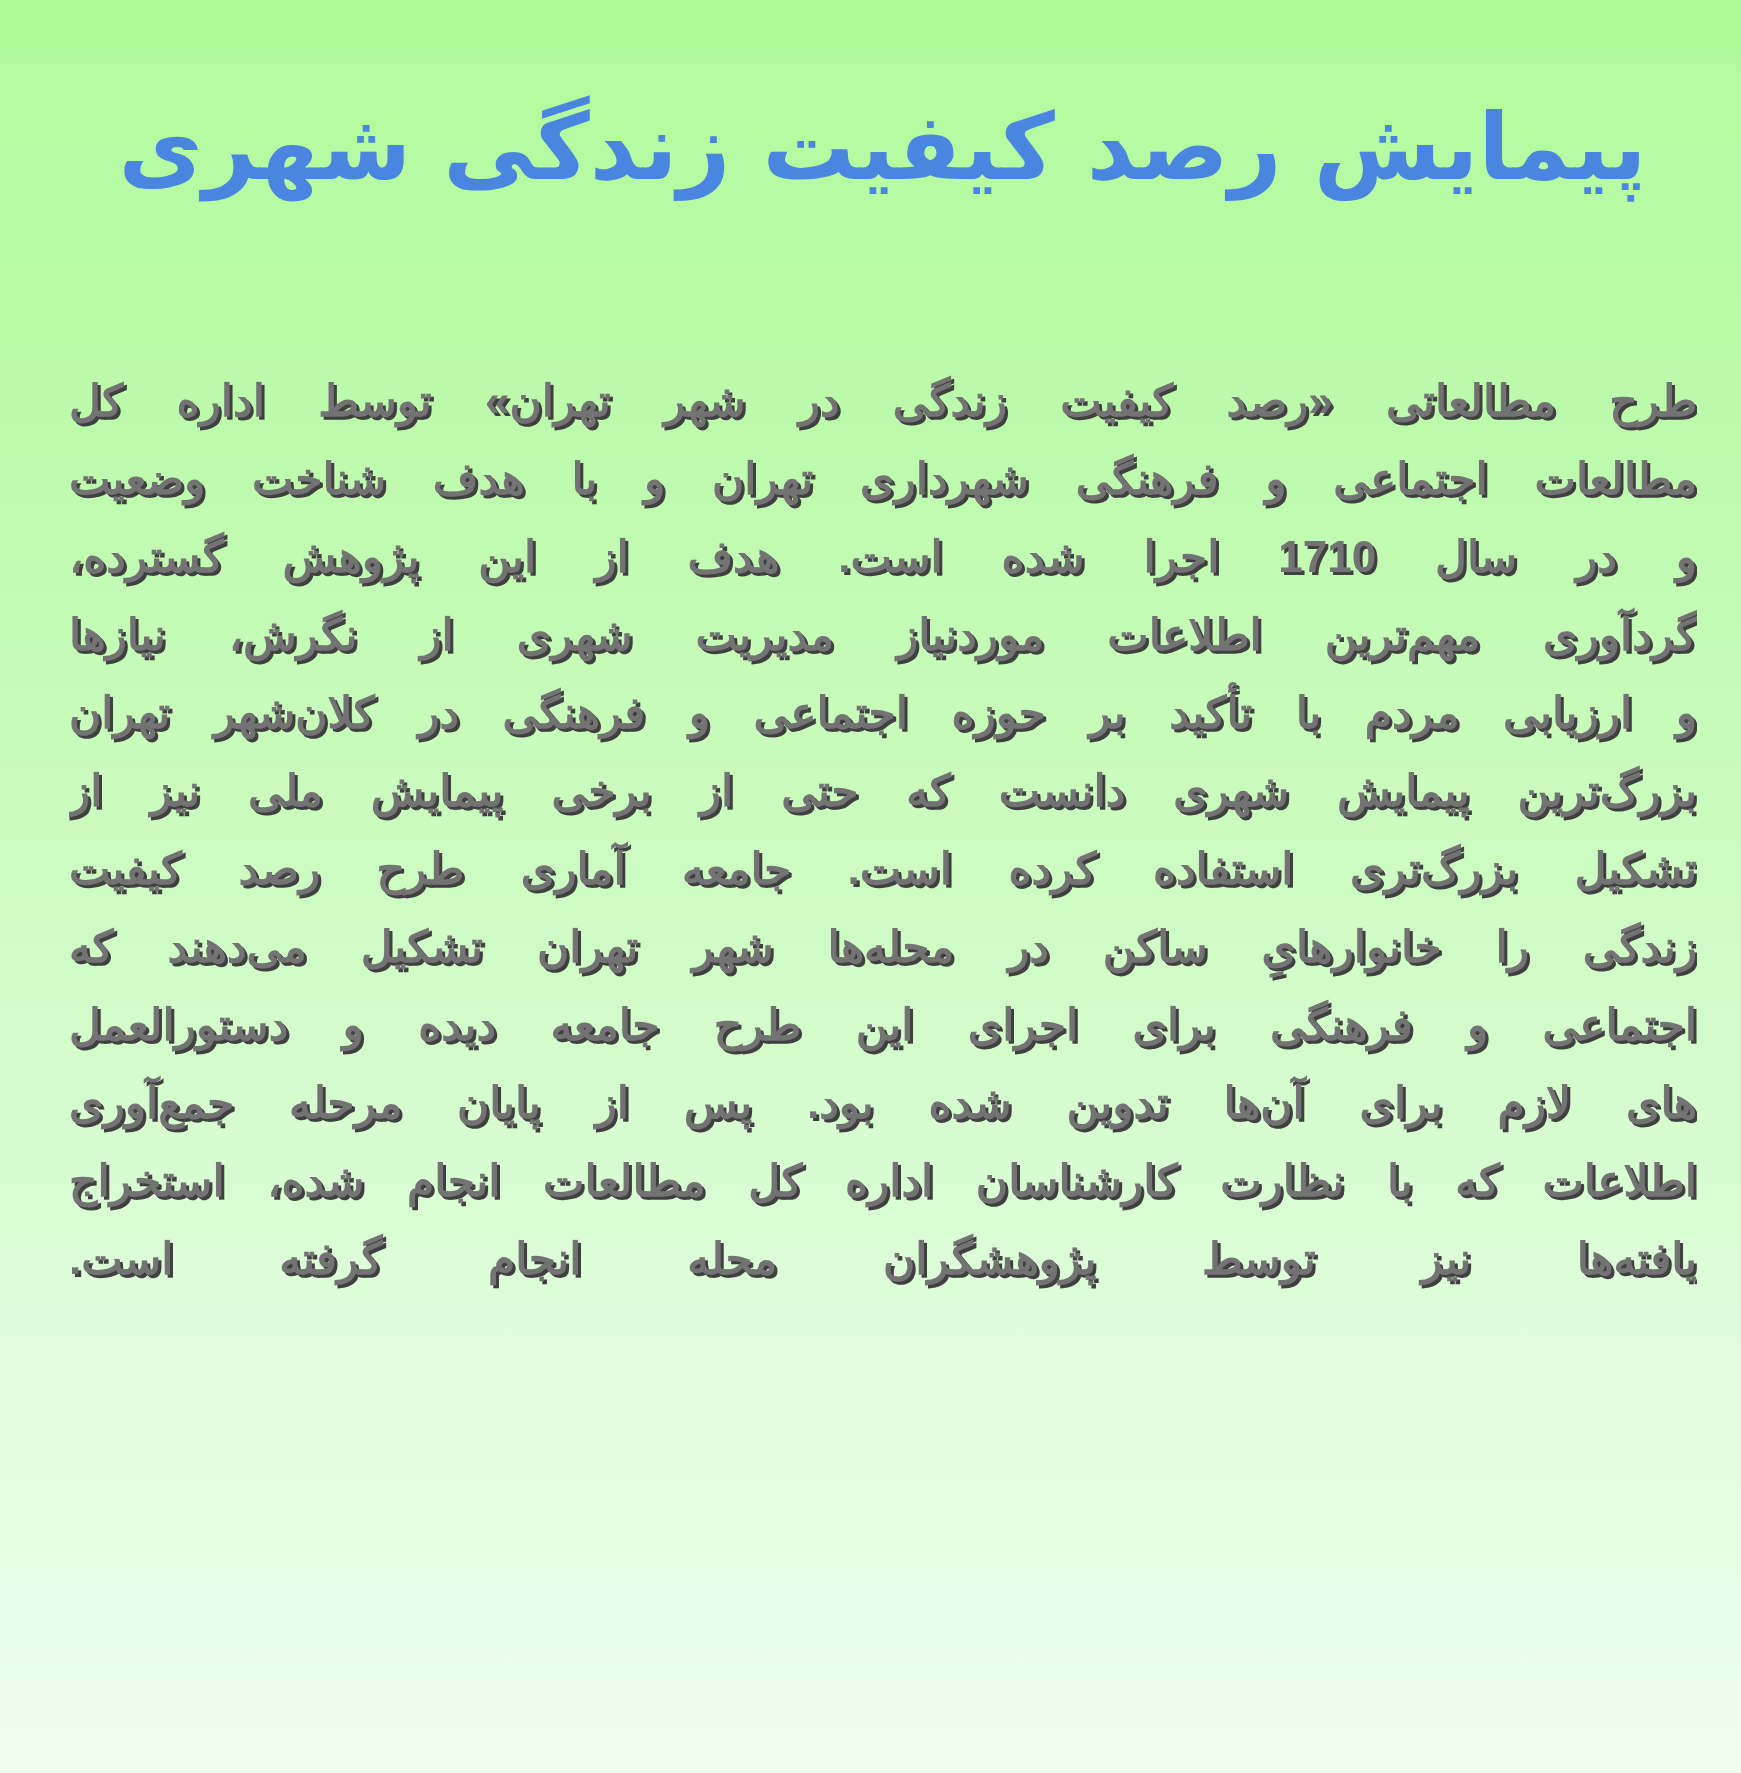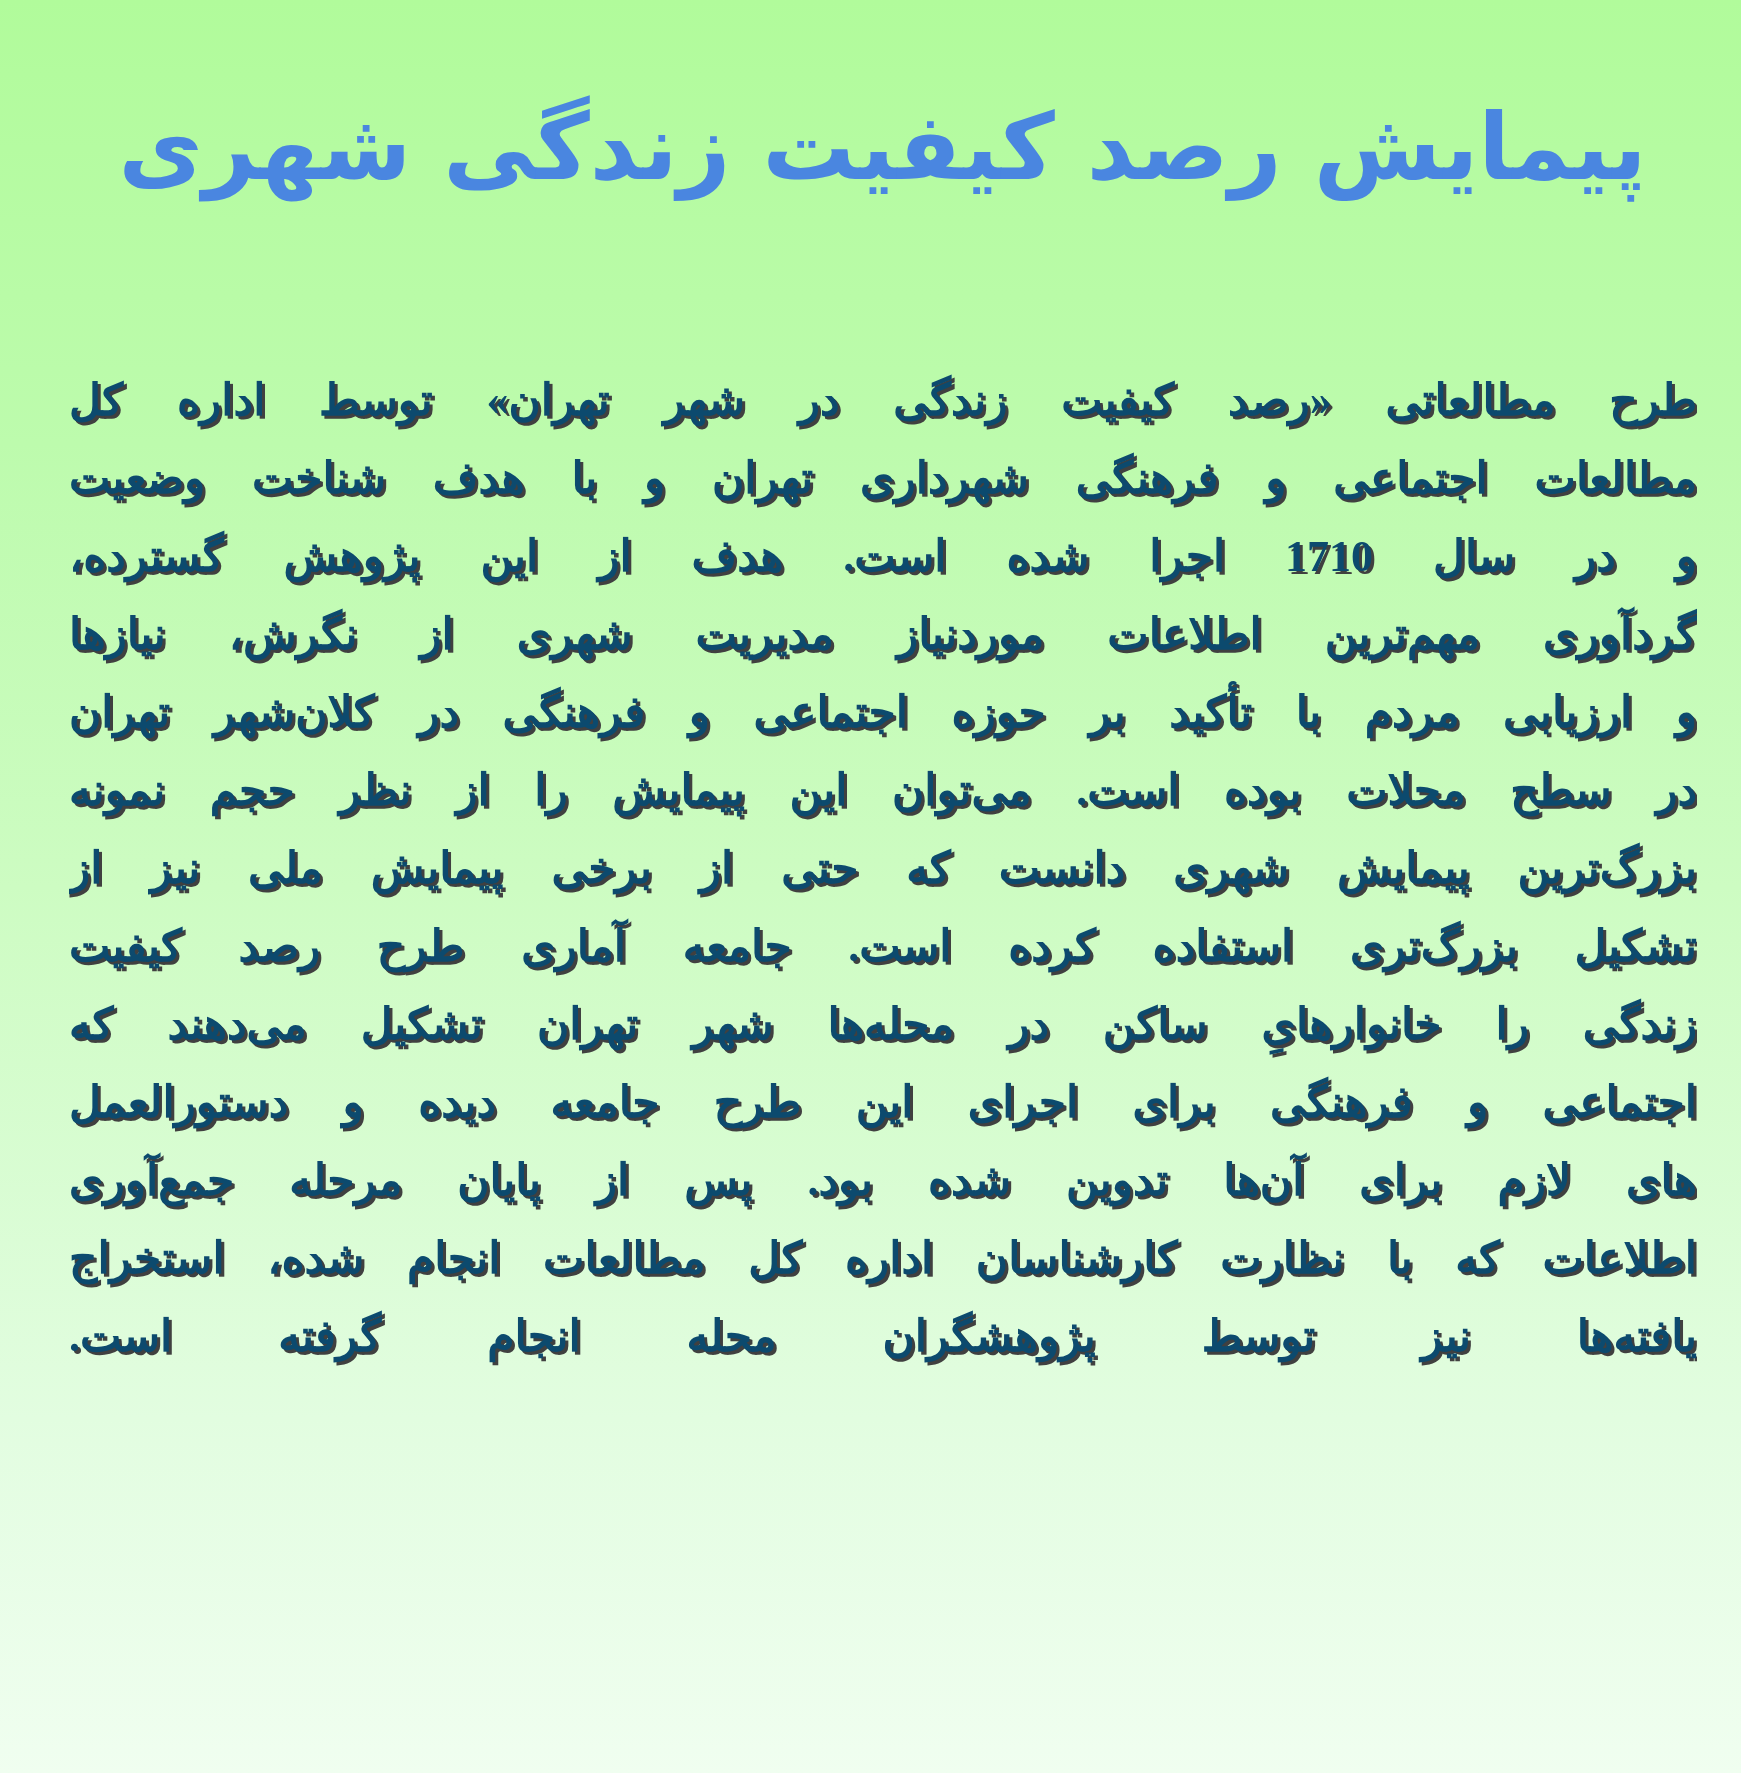--- a/index.html
+++ b/index.html
@@ -39,24 +39,24 @@
       left: 57px;
       width: 1628px;
       top: 362px;
       margin: 0;
       direction: rtl;
     }
     .line {
       display: block;
       height: 78px;
       line-height: 78px;
-      font-family: Liberation Serif, serif;
+      font-family: Liberation Sans, sans-serif;
       font-weight: bold;
       font-size: 44px;
-      color: #0c4a6e;
+      color: #737373;
       text-shadow: 3px 3px 0 #404040;
       text-align: justify;
       text-align-last: justify;
       white-space: nowrap;
       overflow: hidden;
     }
     .line.last {
       text-align-last: justify;
     }
   </style>
@@ -65,21 +65,20 @@
 
 <div class="page">
   <h1 class="title">پیمایش رصد کیفیت زندگی شهری</h1>
 
   <div class="body-text">
     <span class="line">طرح مطالعاتی «رصد کیفیت زندگی در شهر تهران» توسط اداره کل</span>
     <span class="line">مطالعات اجتماعی و فرهنگی شهرداری تهران و با هدف شناخت وضعیت</span>
     <span class="line">و در سال 1710 اجرا شده است. هدف از این پژوهش گسترده،</span>
     <span class="line">گردآوری مهم‌ترین اطلاعات موردنیاز مدیریت شهری از نگرش، نیازها</span>
     <span class="line">و ارزیابی مردم با تأکید بر حوزه اجتماعی و فرهنگی در کلان‌شهر تهران</span>
-    <span class="line">در سطح محلات بوده است. می‌توان این پیمایش را از نظر حجم نمونه</span>
     <span class="line">بزرگ‌ترین پیمایش شهری دانست که حتی از برخی پیمایش ملی نیز از</span>
     <span class="line">تشکیل بزرگ‌تری استفاده کرده است. جامعه آماری طرح رصد کیفیت</span>
     <span class="line">زندگی را خانوارهایِ ساکن در محله‌ها شهر تهران تشکیل می‌دهند که</span>
     <span class="line">اجتماعی و فرهنگی برای اجرای این طرح جامعه دیده و دستورالعمل</span>
     <span class="line">های لازم برای آن‌ها تدوین شده بود. پس از پایان مرحله جمع‌آوری</span>
     <span class="line">اطلاعات که با نظارت کارشناسان اداره کل مطالعات انجام شده، استخراج</span>
     <span class="line last">یافته‌ها نیز توسط پژوهشگران محله انجام گرفته است.</span>
   </div>
 </div>
 

